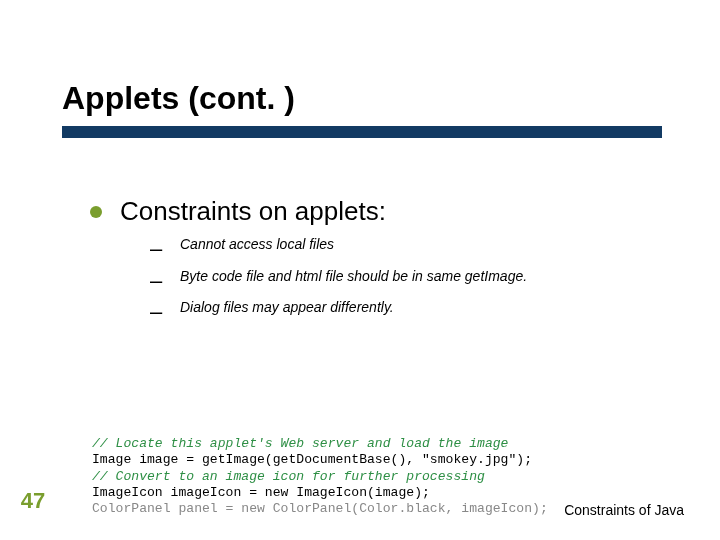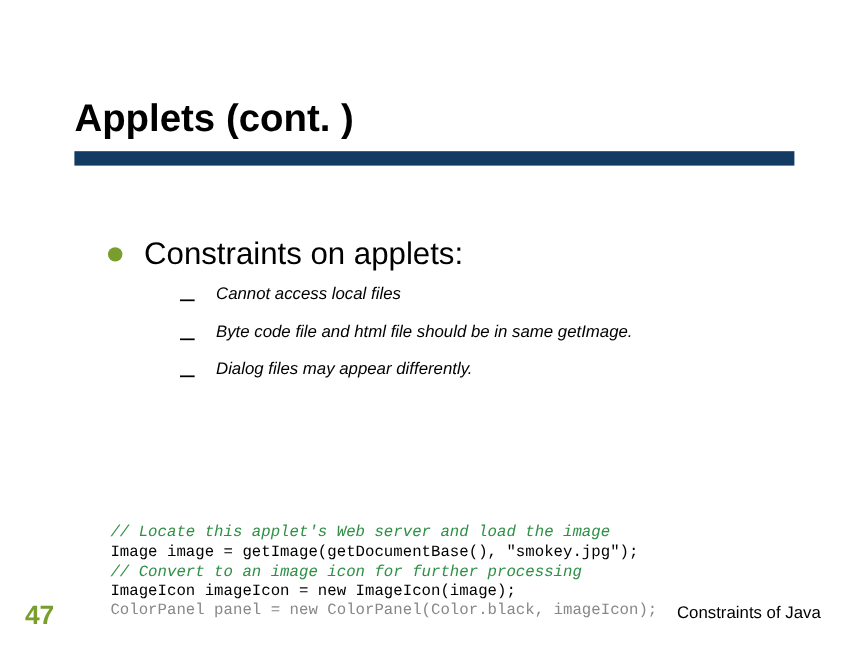--- a/index.html
+++ b/index.html
@@ -93,21 +93,21 @@
     white-space: pre;
     color: #000;
     margin-top: 38px;
   }
   .code-block .c { color: #2e8f45; font-style: italic; }
   .code-block .s { color: #888; }
   .code-block .k { color: #000; }
   .slide-number {
     position: absolute;
     left: 12px;
-    bottom: 14px;
+    bottom: 26px;
     width: 42px;
     font-size: 22px;
     font-weight: bold;
     color: #7a9e2e;
     text-align: center;
   }
   .footer {
     position: absolute;
     right: 36px;
     bottom: 22px;

